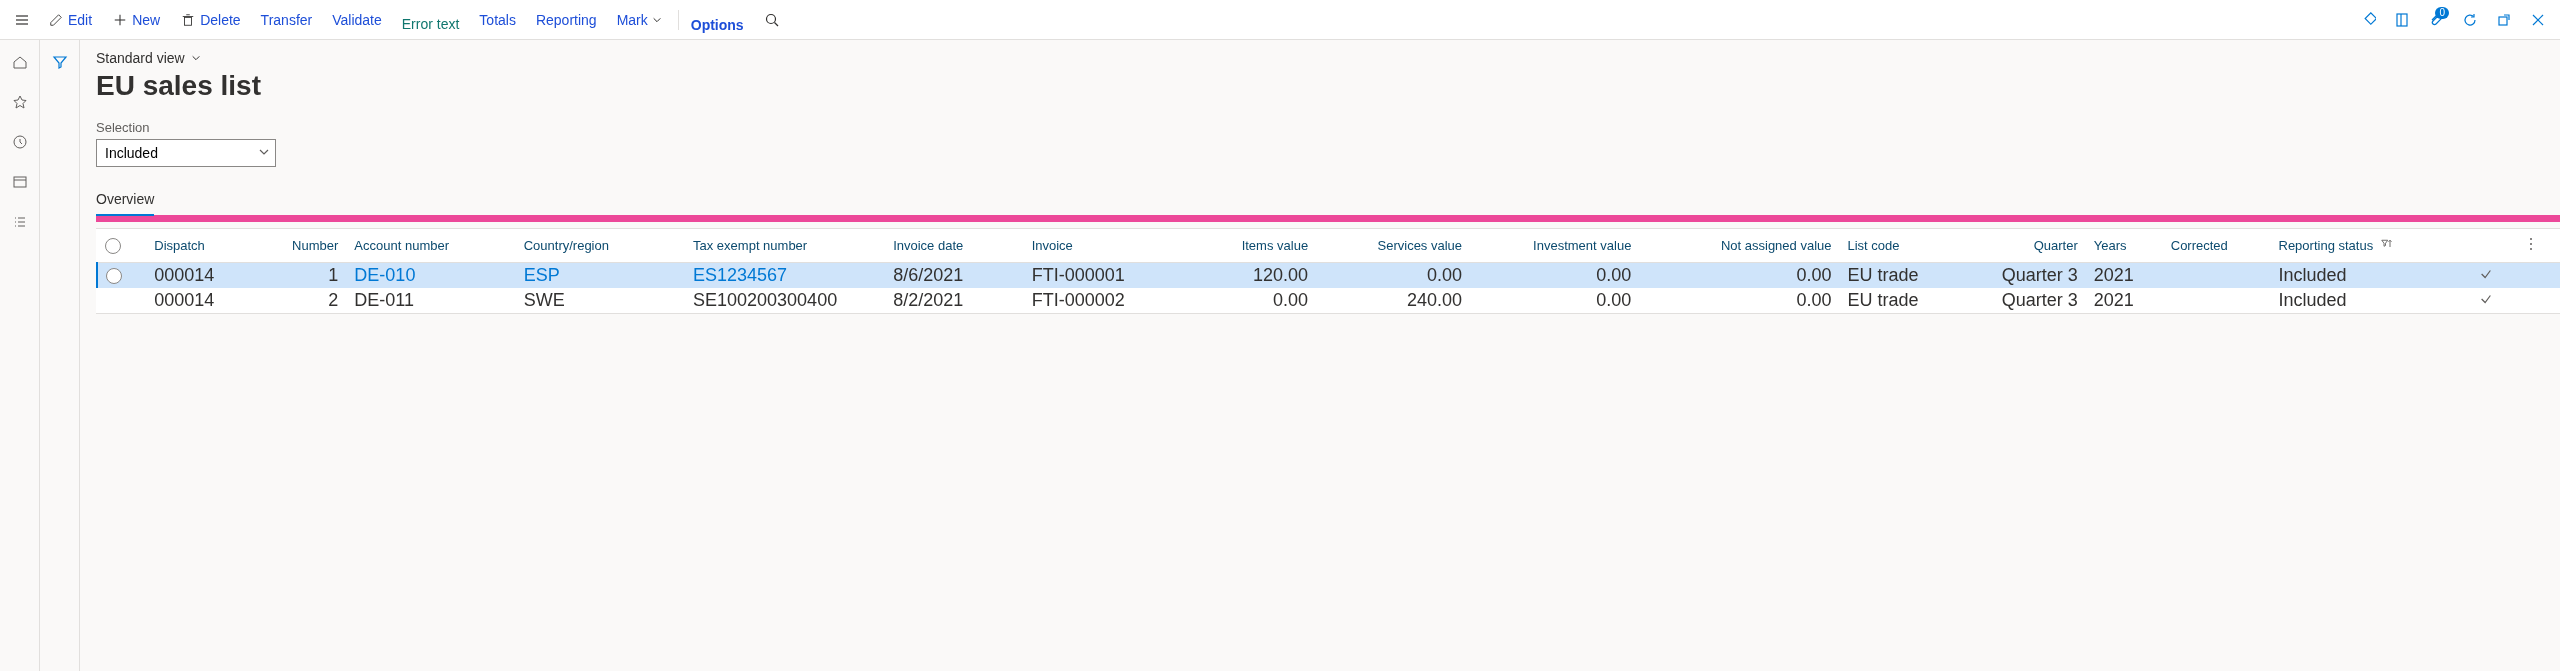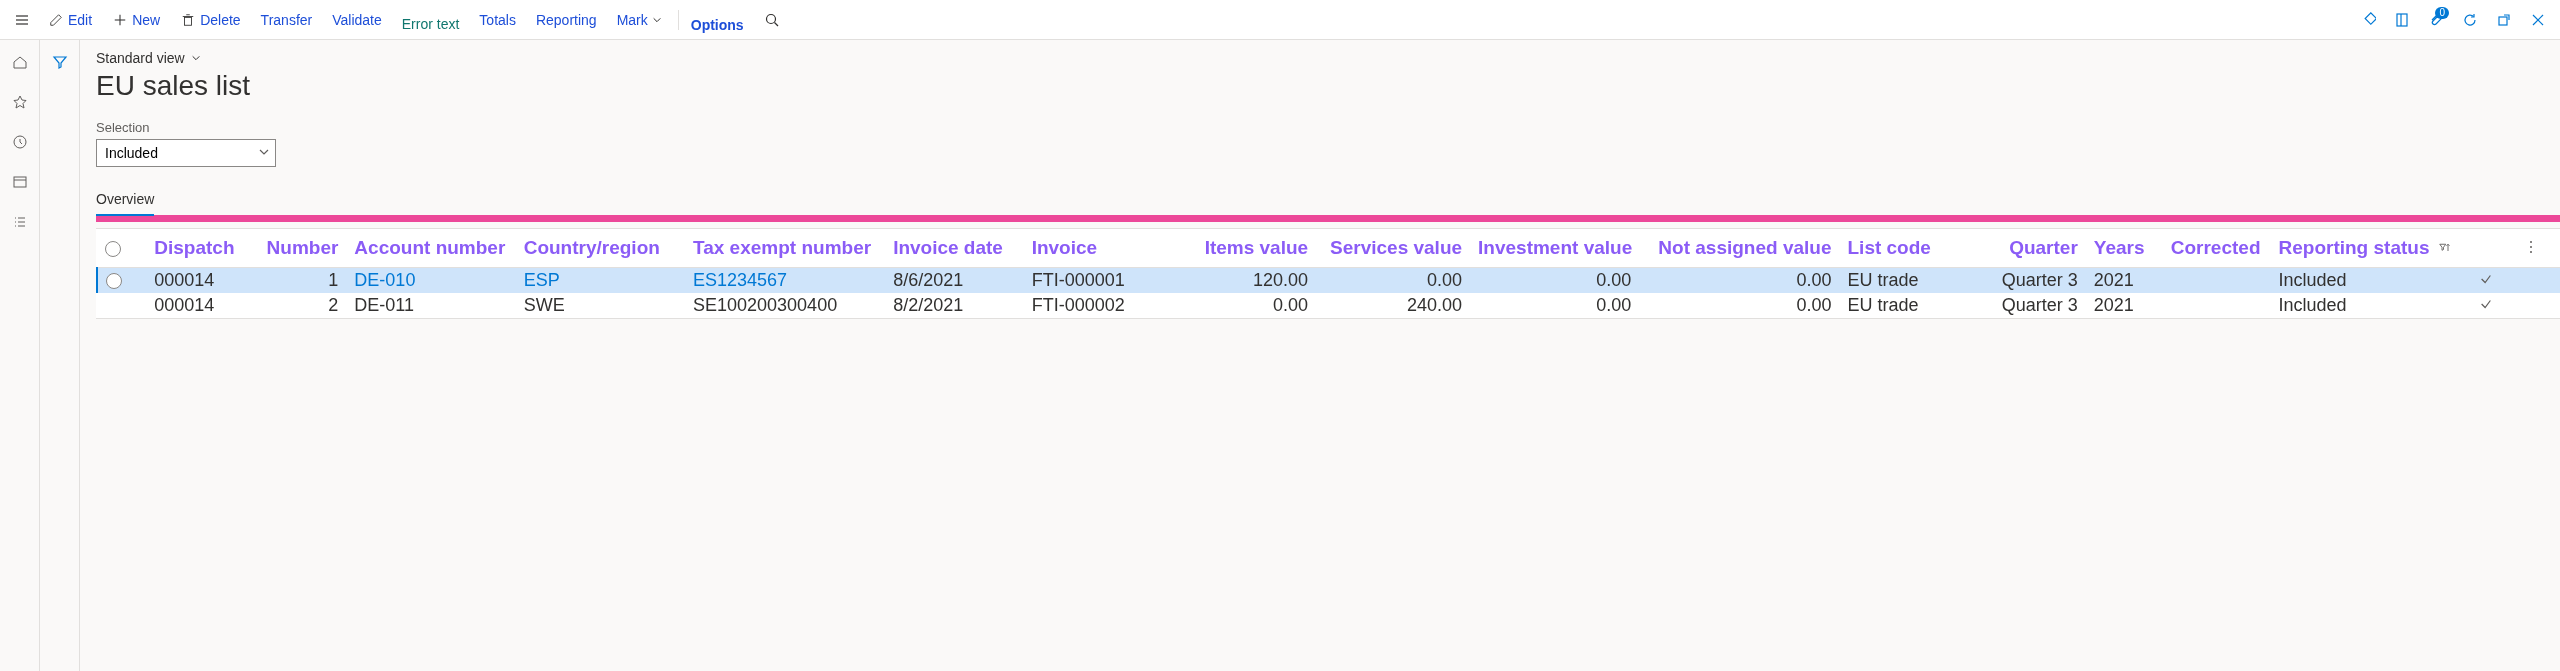--- a/index.html
+++ b/index.html
@@ -142,21 +142,21 @@
       display: inline-flex;
       align-items: center;
       gap: 6px;
       font-size: 14px;
       color: #323130;
       cursor: pointer;
       margin-bottom: 4px;
     }
     .page-title {
       font-size: 28px;
-      font-weight: 400;
+      font-weight: 700;
       margin-bottom: 18px;
     }
     .field-label {
       font-size: 13px;
       color: #605e5c;
       margin-bottom: 4px;
     }
     .select-wrap {
       width: 180px;
       margin-bottom: 18px;
@@ -215,23 +215,23 @@
       border-bottom: 1px solid #e1dfdd;
     }
     table.grid {
       border-collapse: collapse;
       width: 100%;
       min-width: 1520px;
       table-layout: fixed;
     }
     table.grid th {
       text-align: left;
-      font-weight: 700;
-      font-size: 19px;
-      color: #8b5cf6;
+      font-weight: 400;
+      font-size: 13px;
+      color: #0c4a6e;
       padding: 8px 8px;
       border-bottom: 1px solid #e1dfdd;
       white-space: nowrap;
       overflow: hidden;
     }
     table.grid th.num, table.grid td.num { text-align: right; }
     table.grid td {
       padding: 2px 8px;
       font-size: 18px;
       white-space: nowrap;

